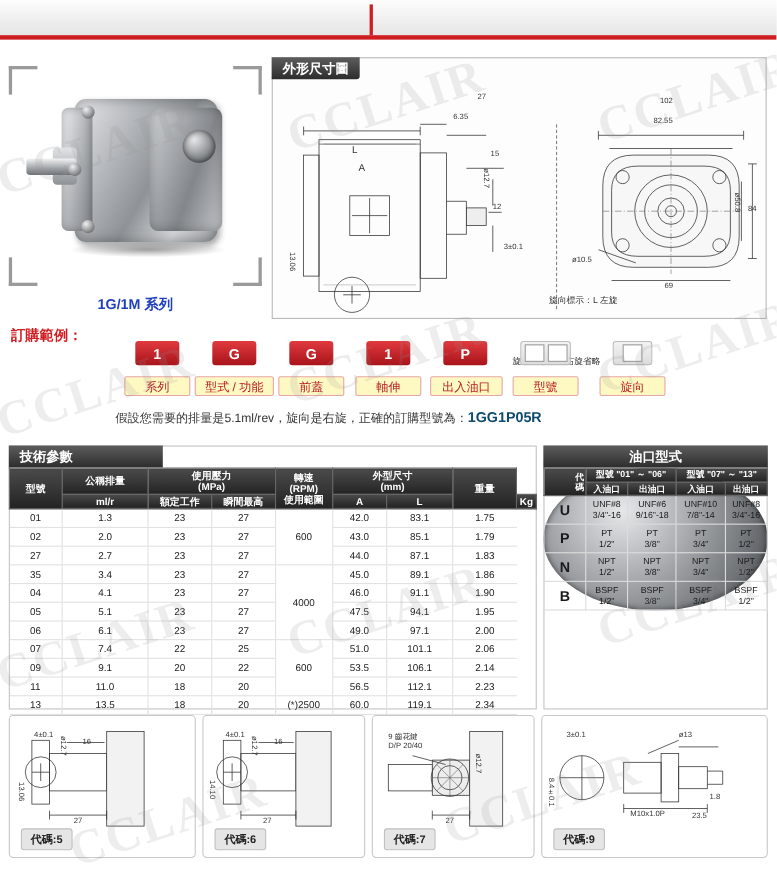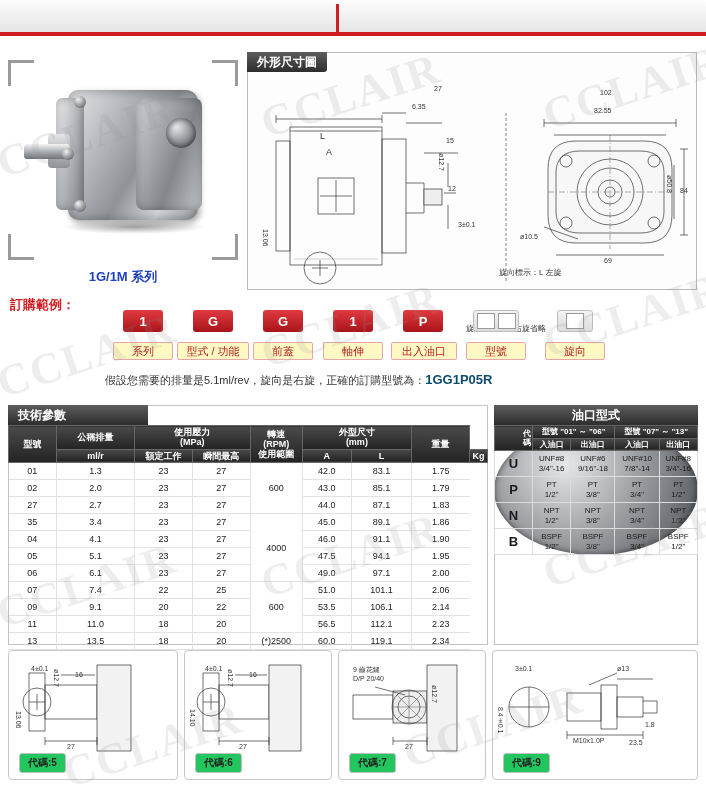--- a/index.html
+++ b/index.html
@@ -199,21 +199,21 @@
     height:26px;
   }
   table.port td.code { font-weight:bold; font-size:13px; }
   
   .det {
     position:absolute; top:650px; height:130px;
     border:1px solid #c8c8c8; border-radius:4px; background:#fff;
   }
   .det-cap {
     position:absolute; bottom:6px; left:10px;
-    background:#22c55e; border:1px solid #c0c0c0; border-radius:3px;
+    background:#e5e5e5; border:1px solid #c0c0c0; border-radius:3px;
     font-size:10px; font-weight:bold; padding:2px 8px; color:#222;
   }
   .sv { position:absolute; left:0; top:0; }
 </style>
 </head>
 <body>
 
 <div class="wm" style="left:-6px; top:110px; transform:rotate(-18deg);">CCLAIR</div>
 <div class="wm" style="left:258px; top:70px; transform:rotate(-18deg);">CCLAIR</div>
 <div class="wm" style="left:540px; top:62px; transform:rotate(-18deg);">CCLAIR</div>

